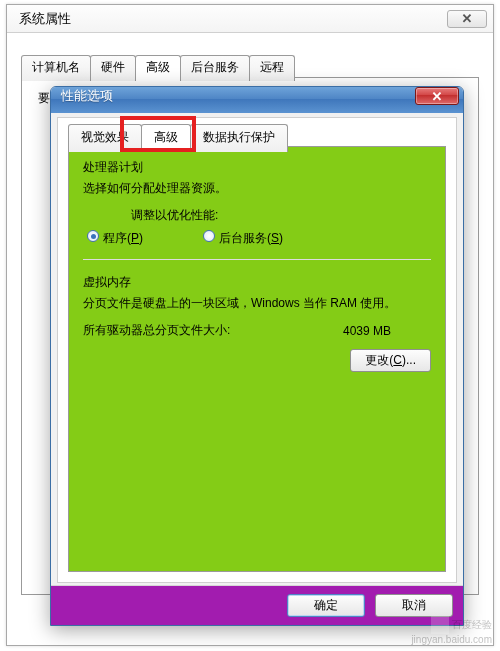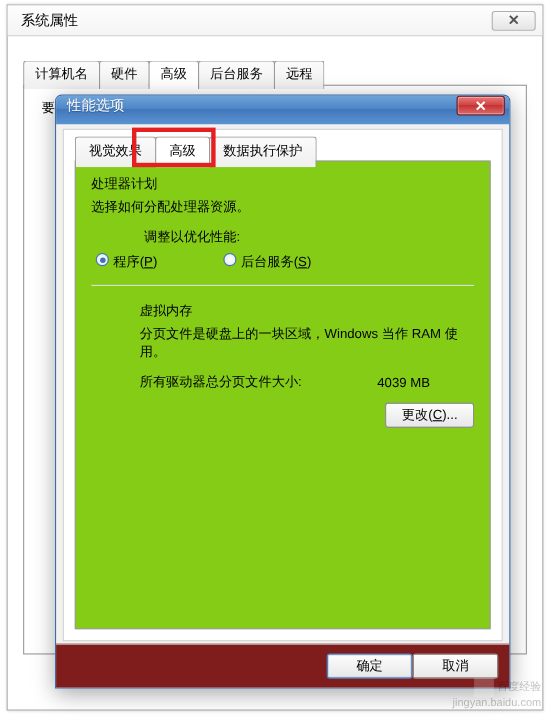--- a/index.html
+++ b/index.html
@@ -137,21 +137,21 @@
   }
 
   .red-highlight {
     position: absolute;
     border: 4px solid #e52020;
     pointer-events: none;
     z-index: 10;
   }
 
   .group { margin-bottom: 14px; border-bottom: 1px solid #dcdcdc; padding-bottom: 12px; }
-  .group:last-child { border-bottom: none; margin-left: 44px; }
+  .group:last-child { border-bottom: none; }
   .group-title { margin-bottom: 4px; }
   .group-desc { margin-bottom: 10px; }
   .sub-label { margin-top: 8px; margin-bottom: 6px; margin-left: 48px; }
   .radio-row { display: flex; gap: 60px; padding-left: 4px; }
   .radio-item { display: flex; align-items: flex-start; gap: 4px; }
   .radio-dot {
     width: 12px; height: 12px; border: 1px solid #4672b4; border-radius: 50%;
     background: radial-gradient(#fff,#dce9f7);
     display: inline-flex; align-items: center; justify-content: center;
   }
@@ -171,22 +171,23 @@
     font-size: 12px;
     font-family: inherit;
   }
   .inner-buttons {
     position: absolute;
     left: 0; right: 0; bottom: 0;
     height: 40px;
     display: flex;
     align-items: center;
     justify-content: flex-end;
+    gap: 10px;
     padding: 0 10px;
-    background: #7f1d1d;
+    background: #a21caf;
     border-top: 1px solid #d7d7d7;
   }
   .inner-buttons .btn { min-width: 78px; }
   .btn.primary { border: 1px solid #4f86c6; box-shadow: 0 0 0 1px #bcd6f2 inset; }
 
   .vm-change-row { display: flex; justify-content: flex-end; margin-top: 10px; }
 
   .watermark {
     position: absolute;
     right: 8px; bottom: 6px;

